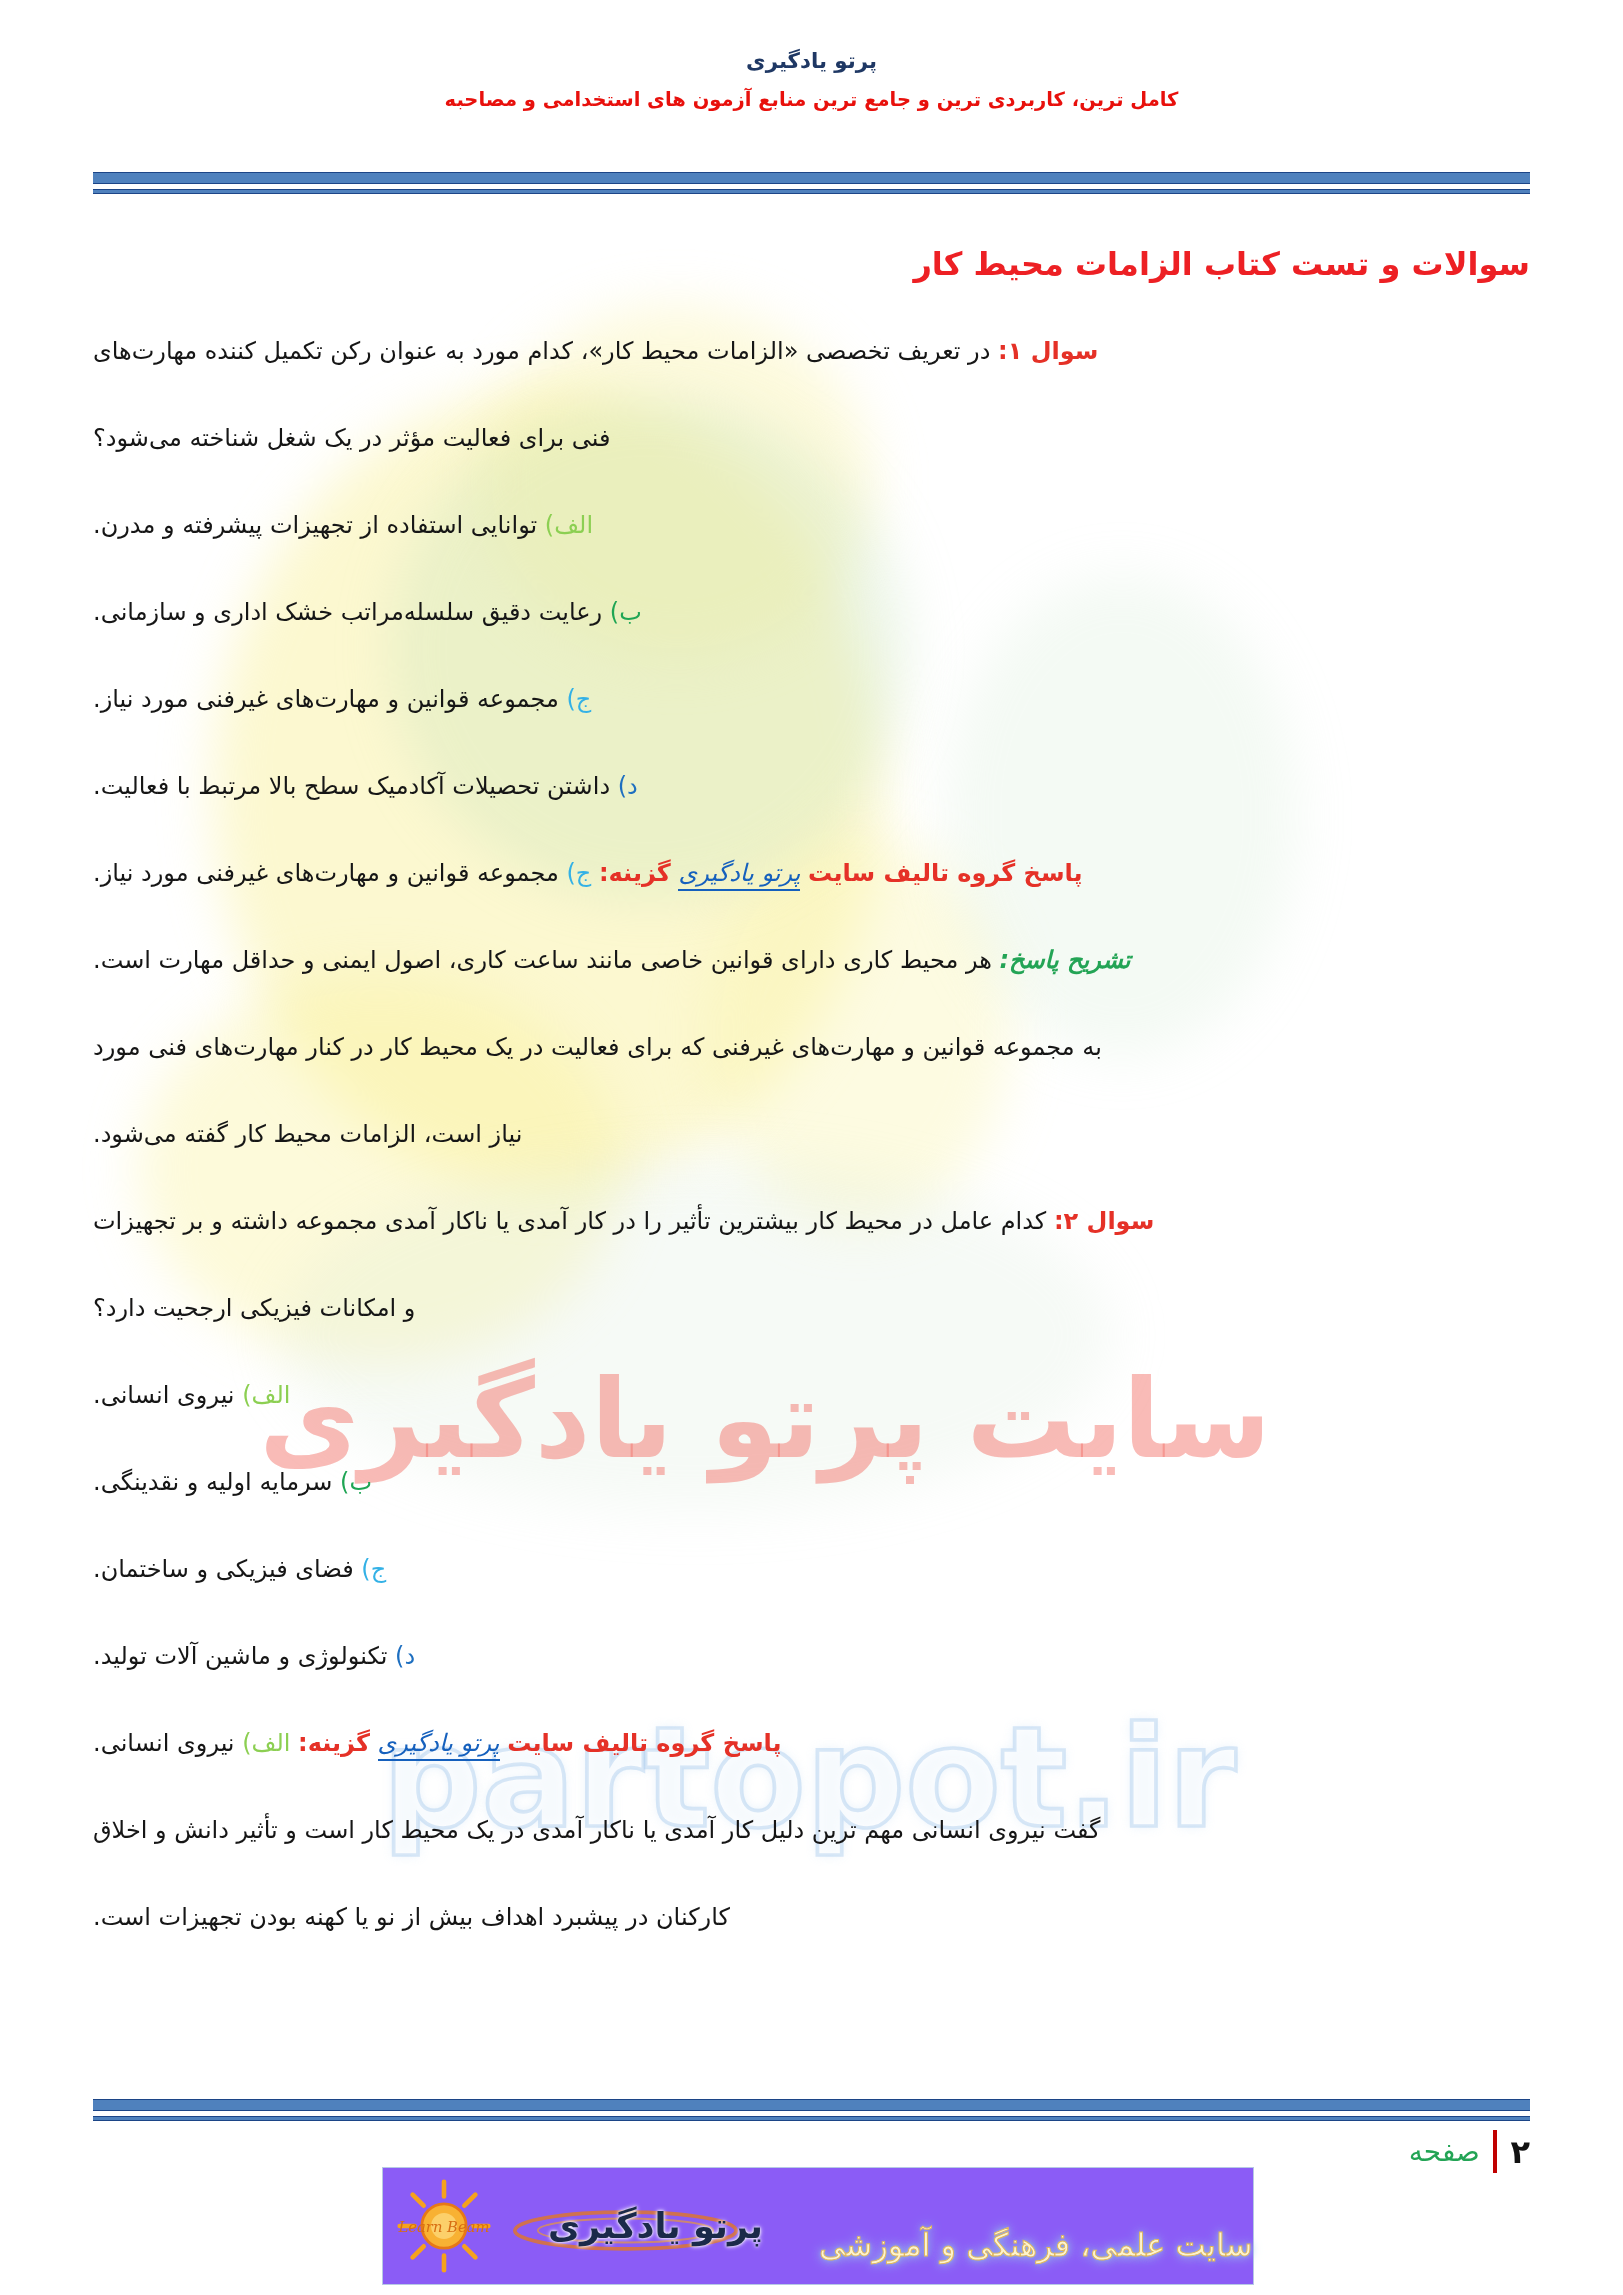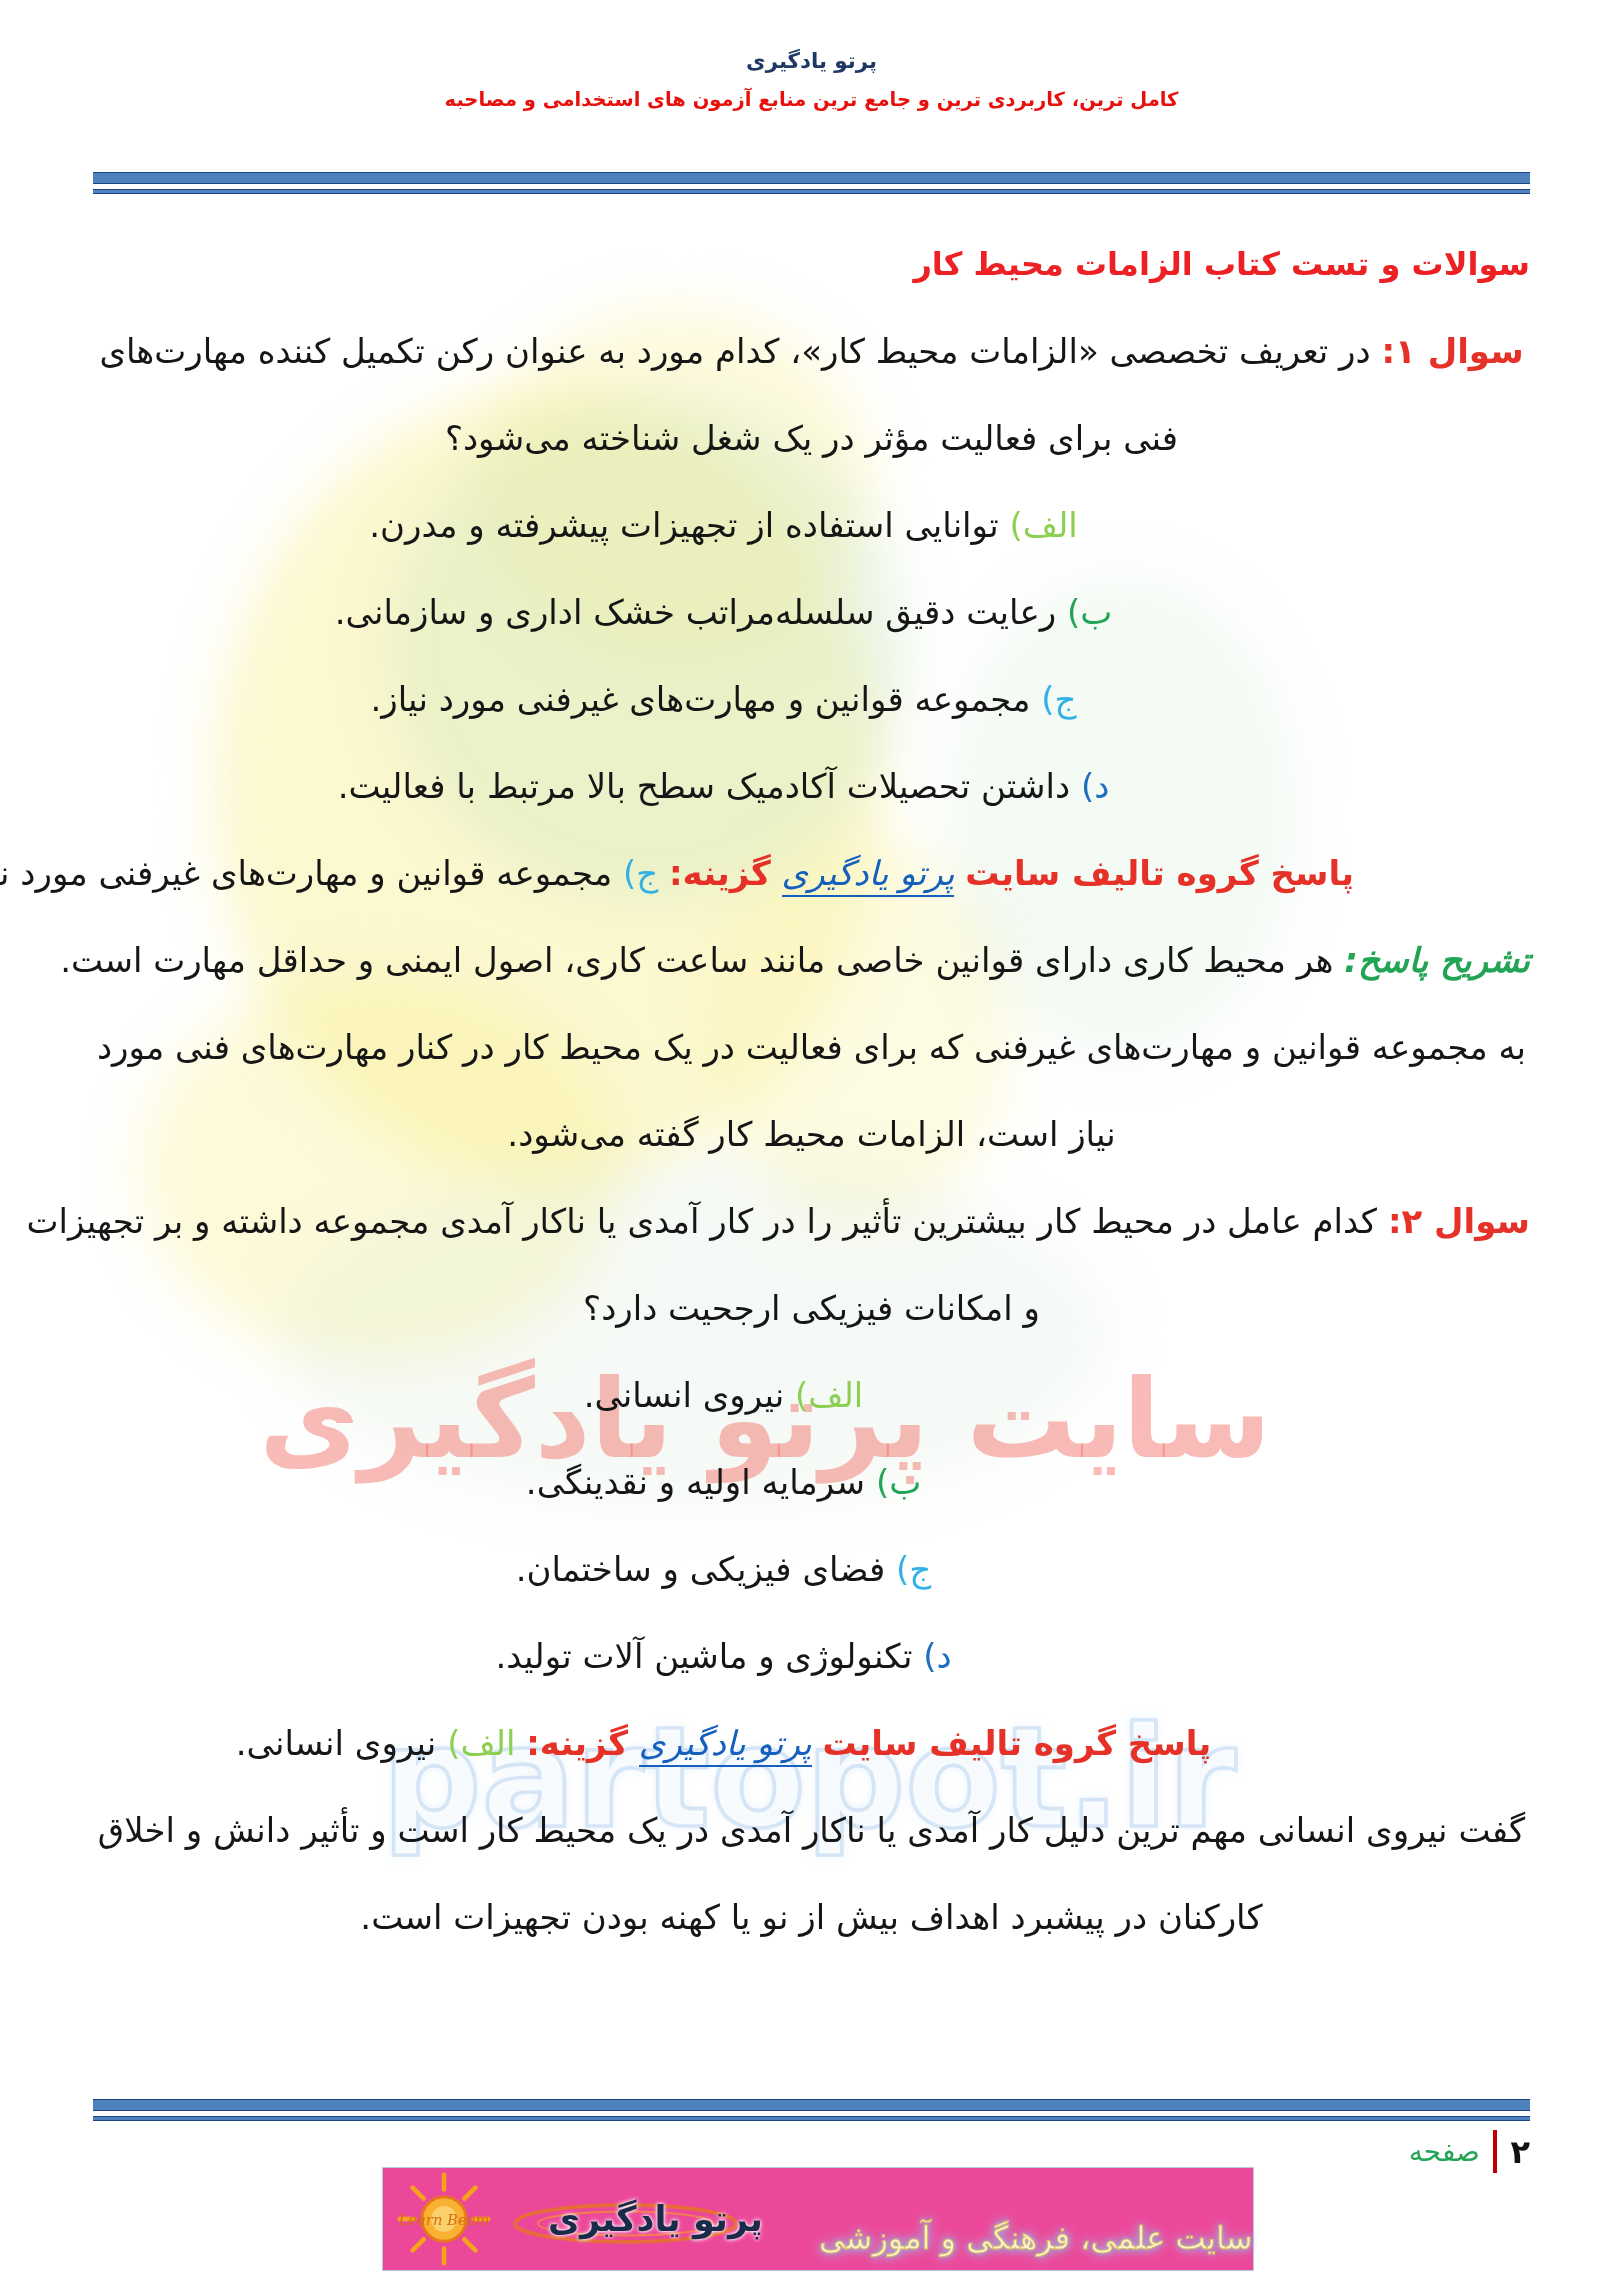--- a/index.html
+++ b/index.html
@@ -37,38 +37,38 @@
     color:rgba(255,255,255,0.75);-webkit-text-stroke:3.7px rgba(158,196,233,0.55);
     text-shadow:0 0 11px rgba(158,196,233,0.35);
   }
   .wm-blue2{
     left:382px;top:1697px;font-size:139px;direction:ltr;
     color:rgba(255,255,255,0.65);-webkit-text-stroke:3.7px rgba(170,205,238,0.45);
     text-shadow:0 0 11px rgba(170,205,238,0.30);
   }
   
   .doc{position:absolute;top:221px;right:93px;left:93px;}
-  .line{font-size:34px;line-height:87px;height:87px;text-align:center;white-space:nowrap;position:relative;}
+  .line{font-size:24px;line-height:87px;height:87px;text-align:left;white-space:nowrap;position:relative;}
   .line.title{text-align:right;color:#ed2024;font-size:32px;font-weight:bold;}
   .opt-line{padding-right:176px;}
   .c-red{color:#e53127;font-weight:bold;}
   .c-lightgreen{color:#8ccf52;}
   .c-green{color:#1fa554;}
   .c-cyan{color:#33b1e6;}
   .c-blue{color:#1e6fc0;}
   .brand{color:#1560bd;font-style:italic;border-bottom:2.8px solid #1560bd;padding-bottom:1.9px;}
   .green-script{color:#23a455;font-style:italic;font-weight:bold;}
   
   .pageno{position:absolute;top:2130px;right:93px;display:flex;align-items:center;gap:13px;direction:rtl;}
   .pageno .num{font-size:32px;font-weight:bold;color:#111;}
   .pageno .bar{width:4.6px;height:43px;background:#c00000;}
   .pageno .word{font-size:28px;color:#23a455;}
   .logo-banner{
-    position:absolute;left:382px;top:2167px;width:872px;height:104px;
-    background:#ec4899;border:1.9px solid #b7c9e4;display:flex;align-items:center;
+    position:absolute;left:382px;top:2167px;width:872px;height:118px;
+    background:#8b5cf6;border:1.9px solid #b7c9e4;display:flex;align-items:center;
     direction:ltr;padding:0 13px;box-sizing:border-box;gap:32px;
   }
   .sun{width:96px;height:96px;flex:0 0 auto;}
   .fa-name{position:relative;flex:0 0 auto;padding:0 24px;}
   .fa-name .txt{
     position:relative;z-index:2;font-size:35px;font-weight:bold;color:#1b2a4a;
     text-shadow:0 0 2.8px #ffffff,0 0 5.6px #ffffff;
   }
   .fa-name svg{position:absolute;left:-18.6px;top:-16.7px;width:241px;height:83px;z-index:1;}
   .banner-tagline{

